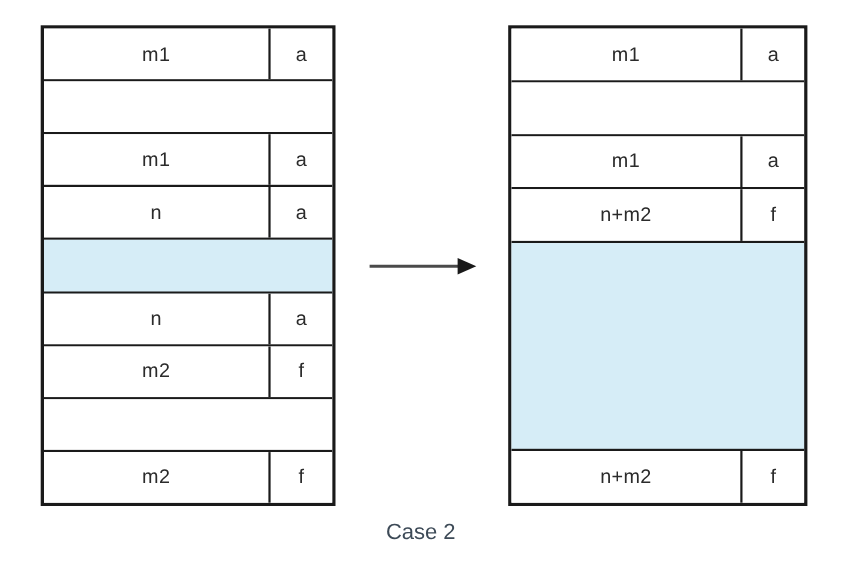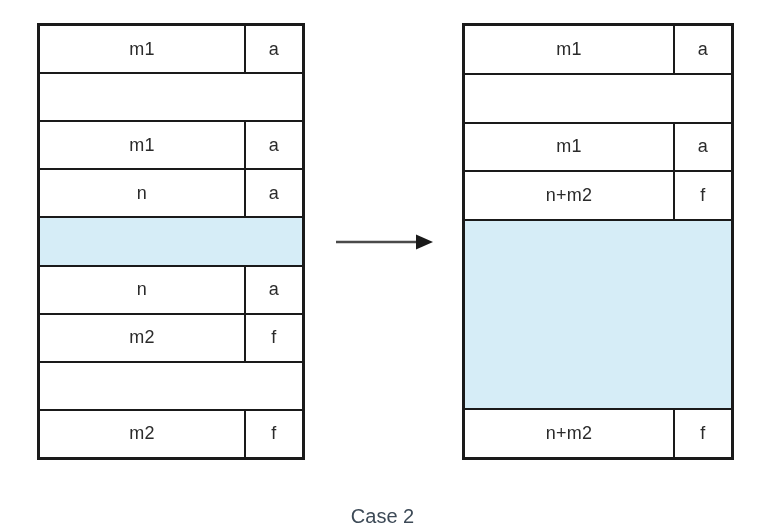--- a/index.html
+++ b/index.html
@@ -45,21 +45,21 @@
     border-left:2px solid var(--border,#1a1a1a);
     box-sizing:border-box;
   }
   .arrow-wrap{
     position:absolute;
     left:330px;top:230px;
     width:106px;height:24px;
   }
   .caption{
     position:absolute;
-    left:0;top:505px;
+    left:0;top:473px;
     width:765px;
     text-align:center;
     font-size:20px;
     color:var(--caption-text,#3d4a57);
   }
 </style>
 </head>
 <body>
 
 <div class="canvas">

